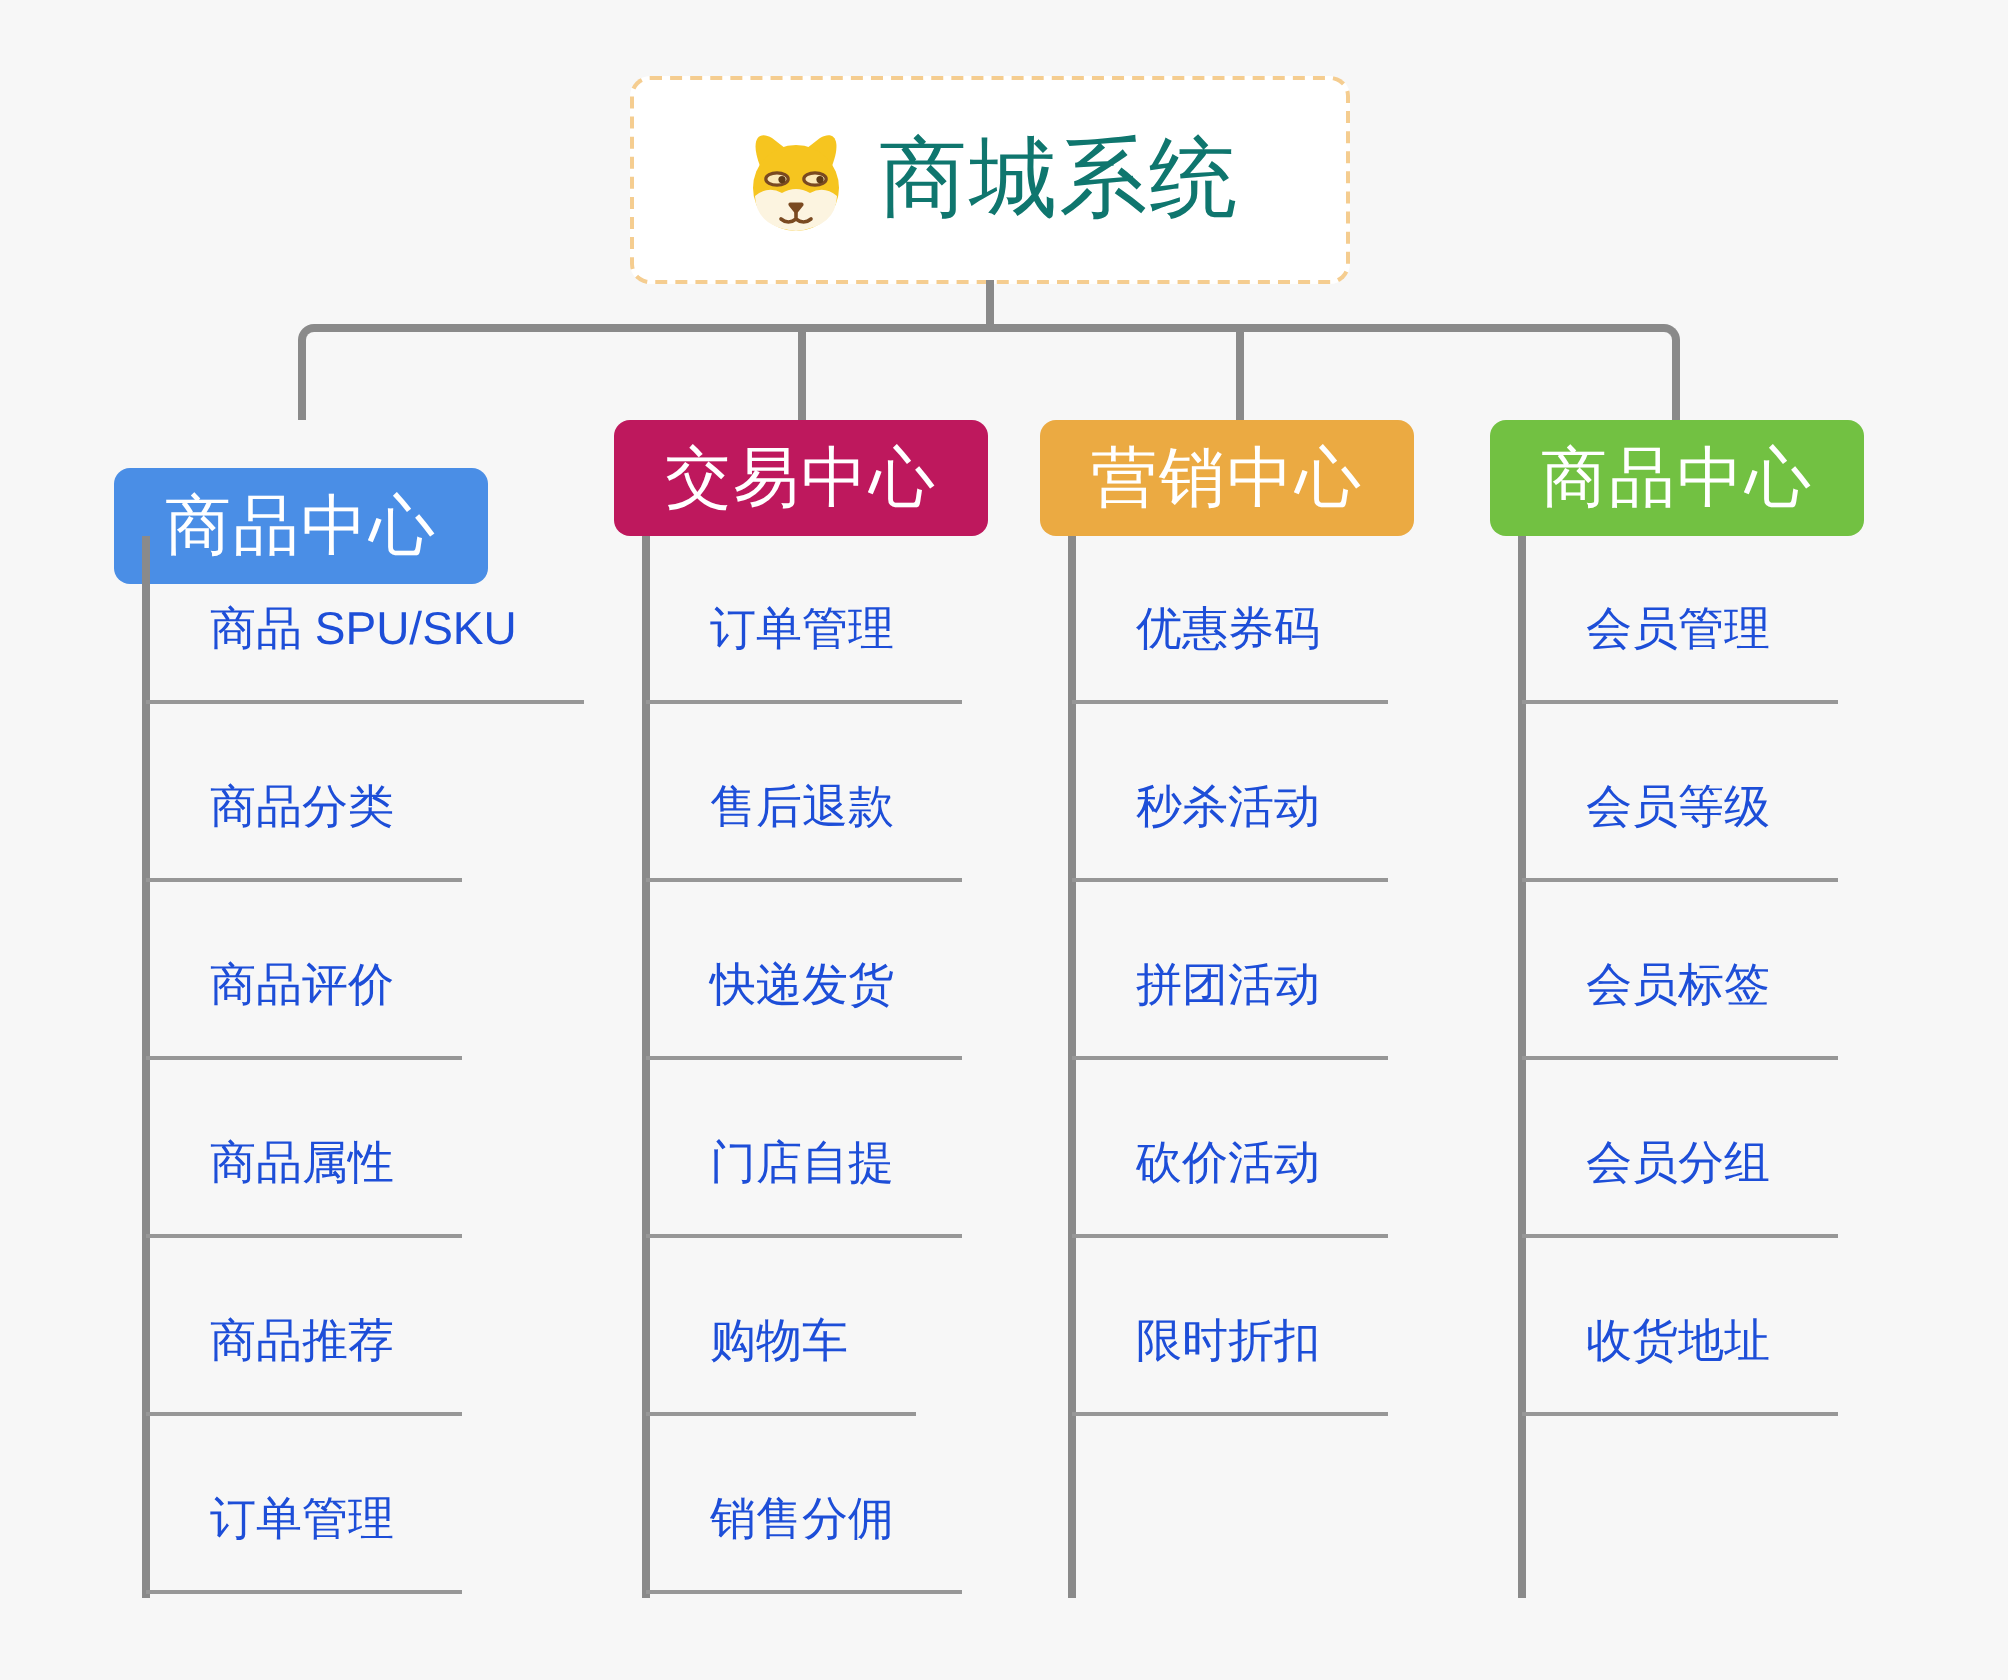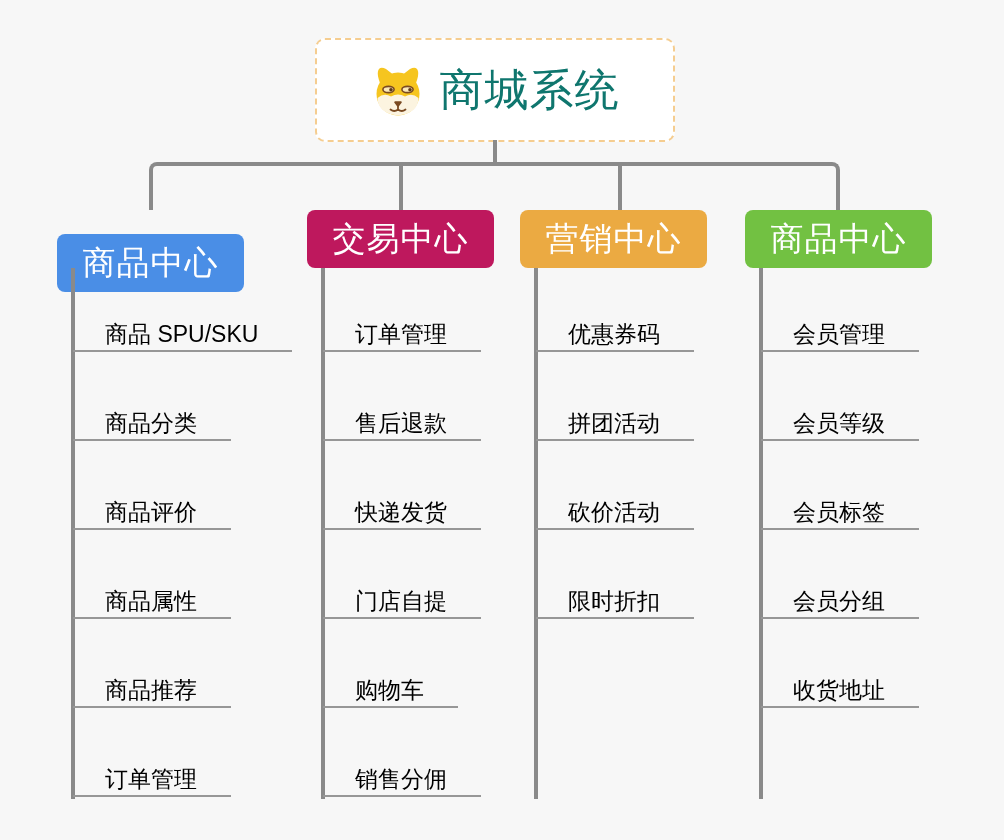--- a/index.html
+++ b/index.html
@@ -41,23 +41,23 @@
     display:flex;align-items:center;justify-content:center;
     color:#ffffff;font-size:33px;letter-spacing:1px;white-space:nowrap;
   }
   .trunk{
     position:absolute;left:14px;top:58px;width:4px;height:531px;background:#8a8a8a;
   }
   .leaves{position:absolute;left:16px;top:53px;}
   .leaf{height:89px;display:flex;align-items:flex-end;}
   .leaf > span{
     display:inline-block;white-space:nowrap;
-    padding:0 34px 4px 32px;
+    padding:0 34px 24px 32px;
     border-bottom:2px solid #979797;
-    font-size:23px;color:#000000;line-height:1;
+    font-size:23px;color:#1d4ed8;line-height:1;
   }
 </style>
 </head>
 <body>
 
 <div class="root-node">
   <svg class="dog-icon" viewBox="0 0 54 54" aria-hidden="true">
 
     <path d="M9 20 C4 7 8 2 15 6 L24 13 C20 17 14 19 9 20 Z" fill="#f6c51f"></path>
     <path d="M45 20 C50 7 46 2 39 6 L30 13 C34 17 40 19 45 20 Z" fill="#f6c51f"></path>
@@ -134,20 +134,23 @@
       </div>
   </div>
     <div class="branch">
     <div class="head" style="background: rgb(235, 170, 66);">营销中心</div>
     <div class="trunk"></div>
     <div class="leaves">
         <div class="leaf">
           <span>优惠券码</span>
         </div>
         <div class="leaf">
+          <span>秒杀活动</span>
+        </div>
+        <div class="leaf">
           <span>拼团活动</span>
         </div>
         <div class="leaf">
           <span>砍价活动</span>
         </div>
         <div class="leaf">
           <span>限时折扣</span>
         </div>
       </div>
   </div>

